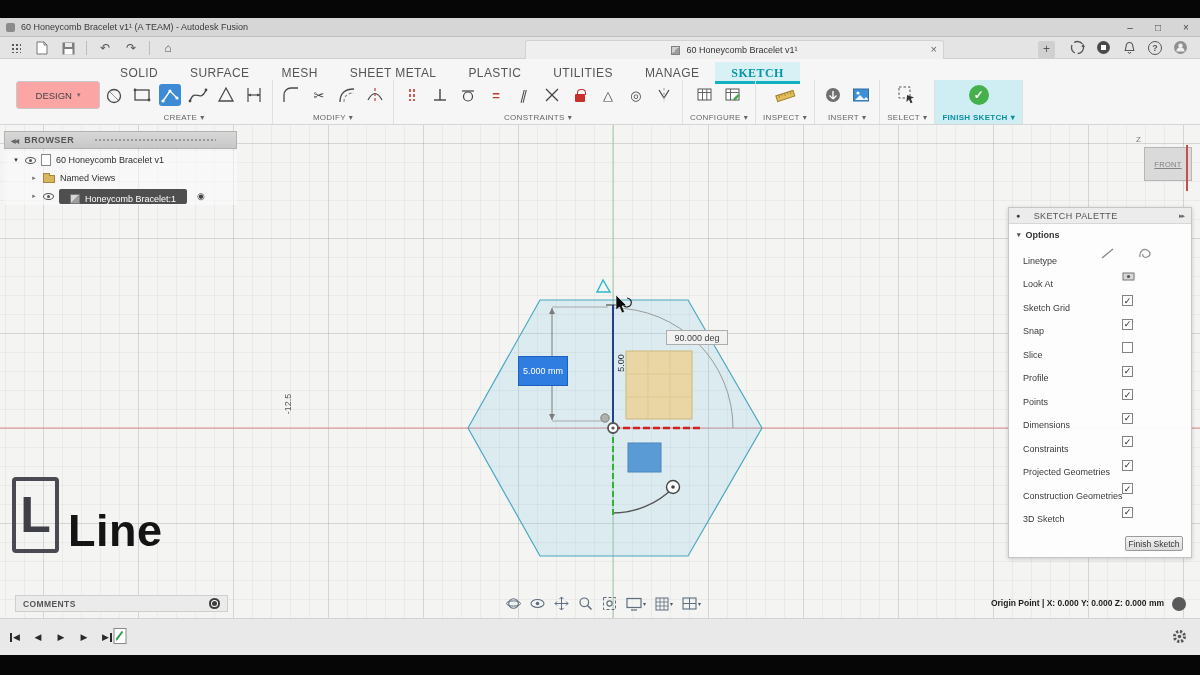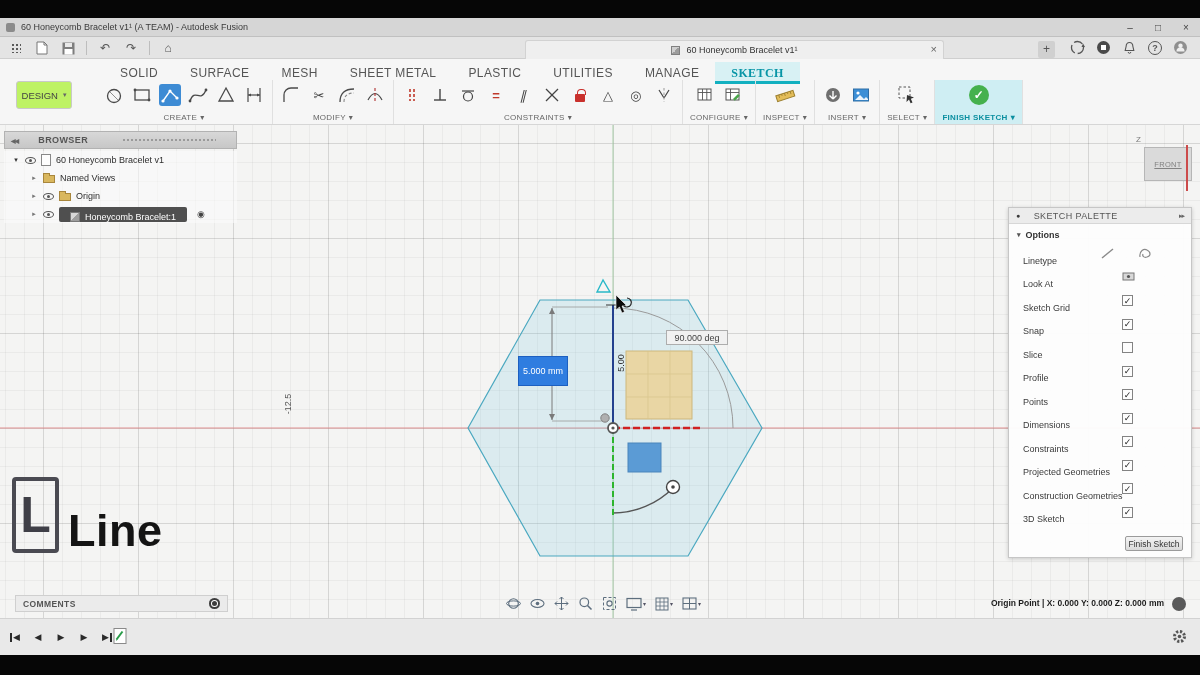--- a/index.html
+++ b/index.html
@@ -31,21 +31,21 @@
   .tab-close { position:absolute; right:6px; top:2px; font-size:11px; color:#666; }
   .newtab { position:absolute; left:1038px; top:4px; width:17px; height:17px; background:#d0d0d0;
             text-align:center; line-height:16px; font-size:12px; color:#555; border-radius:2px; }
   .qat-right { position:absolute; right:12px; top:3px; display:flex; gap:11px; align-items:center; }
   .qr { width:15px; height:15px; display:flex; align-items:center; justify-content:center; }
   .help-circle { width:14px; height:14px; border:1.3px solid #555; border-radius:50%; font-size:9px; color:#555;
                  display:flex; align-items:center; justify-content:center; font-weight:bold; }
 
   
   .ribbon { position:absolute; left:0; top:59px; width:1200px; height:66px; background:#f6f6f6; border-bottom:1px solid #d6d6d6; }
-  .design-btn { position:absolute; left:16px; top:22px; width:56px; height:28px; background:#bef264;
+  .design-btn { position:absolute; left:16px; top:22px; width:84px; height:28px; background:#fca5a5;
                 border:1px solid #c9c9c9; border-radius:3px; display:flex; align-items:center; justify-content:center;
                 gap:5px; font-size:9.5px; color:#444; }
   .rtabs { position:absolute; left:104px; top:3px; display:flex; font-size:12px; color:#555; letter-spacing:0.4px; }
   .rtab { padding:4px 16px 3px; }
   .rtab.active { background:#d8f1f4; color:#0795a6; font-weight:bold; border-bottom:3px solid #12b0c0; padding-bottom:0;font-family:Liberation Serif, serif; }
   .tools { position:absolute; left:96px; top:21px; display:flex; height:44px; }
   .tgroup { display:flex; flex-direction:column; align-items:center; padding:0 7px; border-right:1px solid #e0e0e0; height:44px; }
   .ticons { height:30px; display:flex; align-items:center; gap:6px; }
   .ti { width:22px; height:22px; display:flex; align-items:center; justify-content:center; font-size:13px; color:#444; }
   .ti.active-tool { background:#3d8bd4; border-radius:3px; }
@@ -81,21 +81,21 @@
                  text-align:center; transform:rotate(-90deg); }
   .viewcube { position:absolute; left:1128px; top:10px; width:64px; height:62px; }
   .vc-z { position:absolute; left:8px; top:0px; font-size:8px; color:#7a7a7a; }
   .vc-face { position:absolute; left:16px; top:12px; width:48px; height:34px; background:#dadada; border:1px solid #b6b6b6;
              display:flex; align-items:center; justify-content:center; font-size:7.5px; color:#828282; letter-spacing:0.3px;text-decoration:underline; }
   .vc-axis { position:absolute; left:58px; top:10px; width:2px; height:46px; background:#cc4b4b; }
 
   
   .browser { position:absolute; left:4px; top:131px; width:233px; font-size:9px; }
   .browser-hd { height:17px; background:linear-gradient(#d8d8d8,#c7c7c7); border:1px solid #b2b2b2;
-                display:flex; align-items:center; padding:8px 6px; gap:20px; color:#555; font-weight:bold; letter-spacing:0.4px; }
+                display:flex; align-items:center; padding:8px 6px; gap:6px; color:#555; font-weight:bold; letter-spacing:0.4px; }
   .browser-hd .arr { font-size:6px; color:#666; letter-spacing:-1px; }
   .browser-hd .grip { flex:1; height:4px; margin:0 14px;
                       background-image:radial-gradient(circle,#9a9a9a 0.8px,transparent 1px); background-size:4px 4px; }
   .btree { margin-top:2px; }
   .brow { height:18px; display:flex; align-items:center; gap:5px; padding-left:8px; color:#2e2e2e;
           background:rgba(251,251,251,0.55); }
   .brow.ind { padding-left:26px; }
   .tw { width:8px; font-size:7px; color:#777; text-align:center; }
   .tw.open { color:#333; }
   .eye { width:11px; height:7px; border:1px solid #555; border-radius:50%; position:relative; flex:0 0 auto; }
@@ -546,26 +546,20 @@
       <span>60 Honeycomb Bracelet v1</span>
     </div>
     <div class="brow ind">
       <span class="tw">▸</span>
       <span class="folder-ic"></span>
       <span>Named Views</span>
     </div>
     <div class="brow ind">
       <span class="tw">▸</span>
       <span class="eye"></span>
-      <span class="folder-ic"></span>
-      <span>Origin</span>
-    </div>
-    <div class="brow ind">
-      <span class="tw">▸</span>
-      <span class="eye"></span>
       <span class="sel-band">
         <span class="comp-ic"></span>
         <span>Honeycomb Bracelet:1</span>
       </span>
       <span class="radio-ic">◉</span>
     </div>
   </div>
 </div>
 
 <div class="palette">

